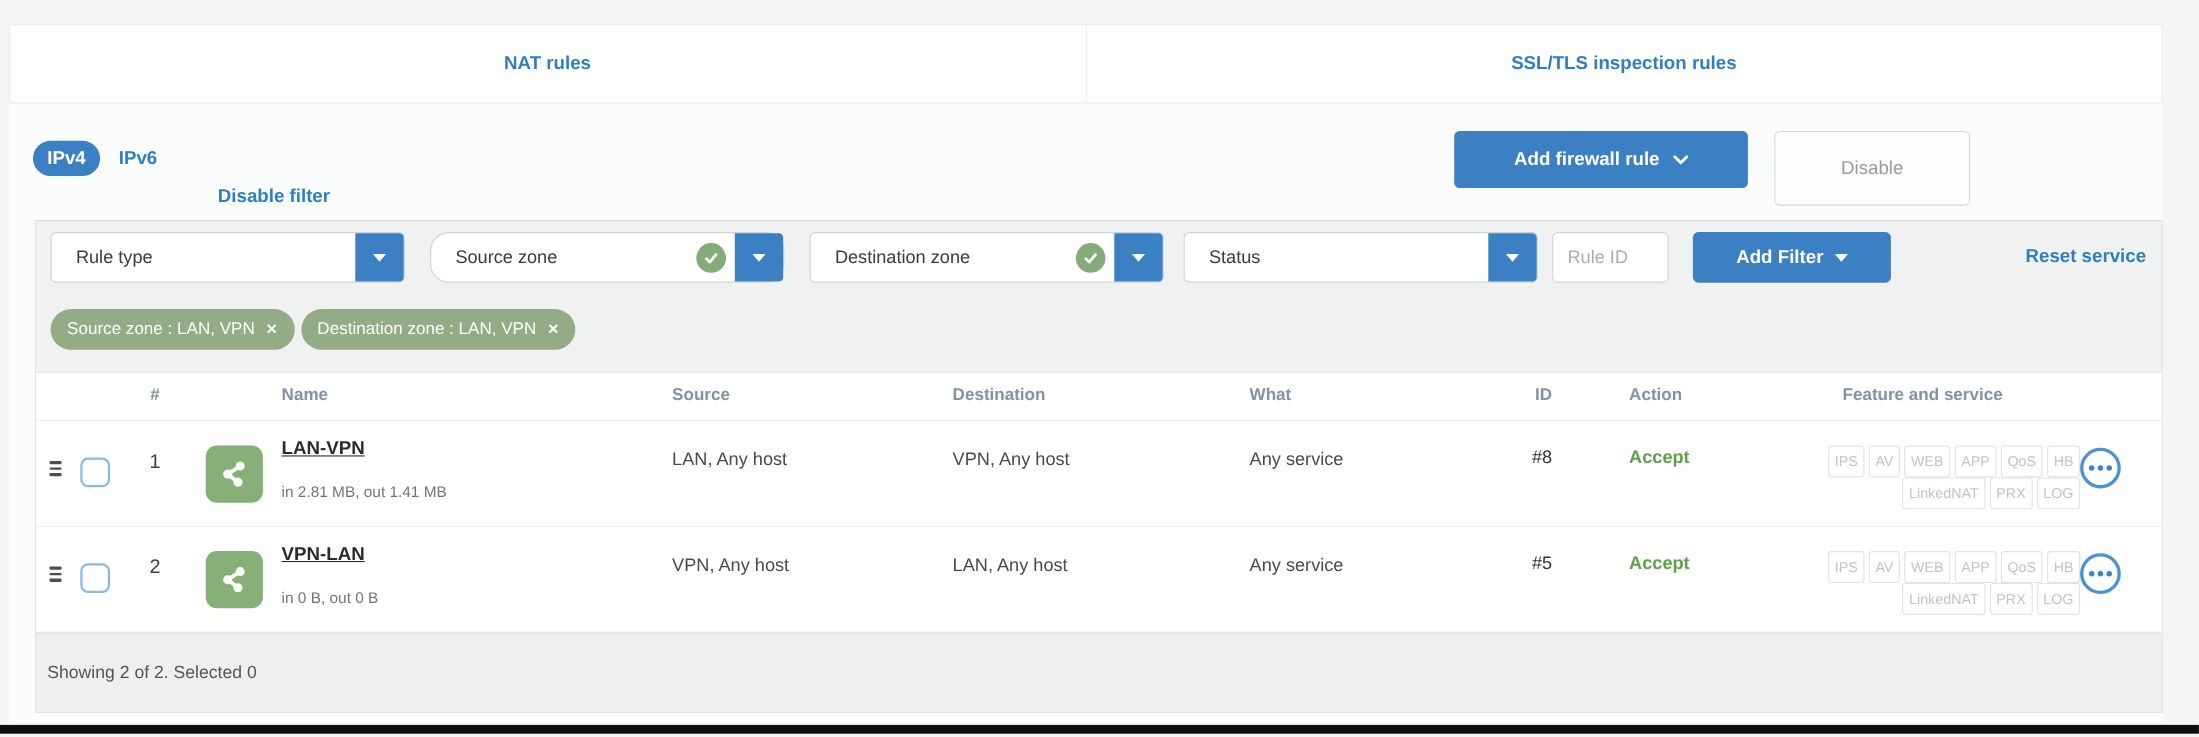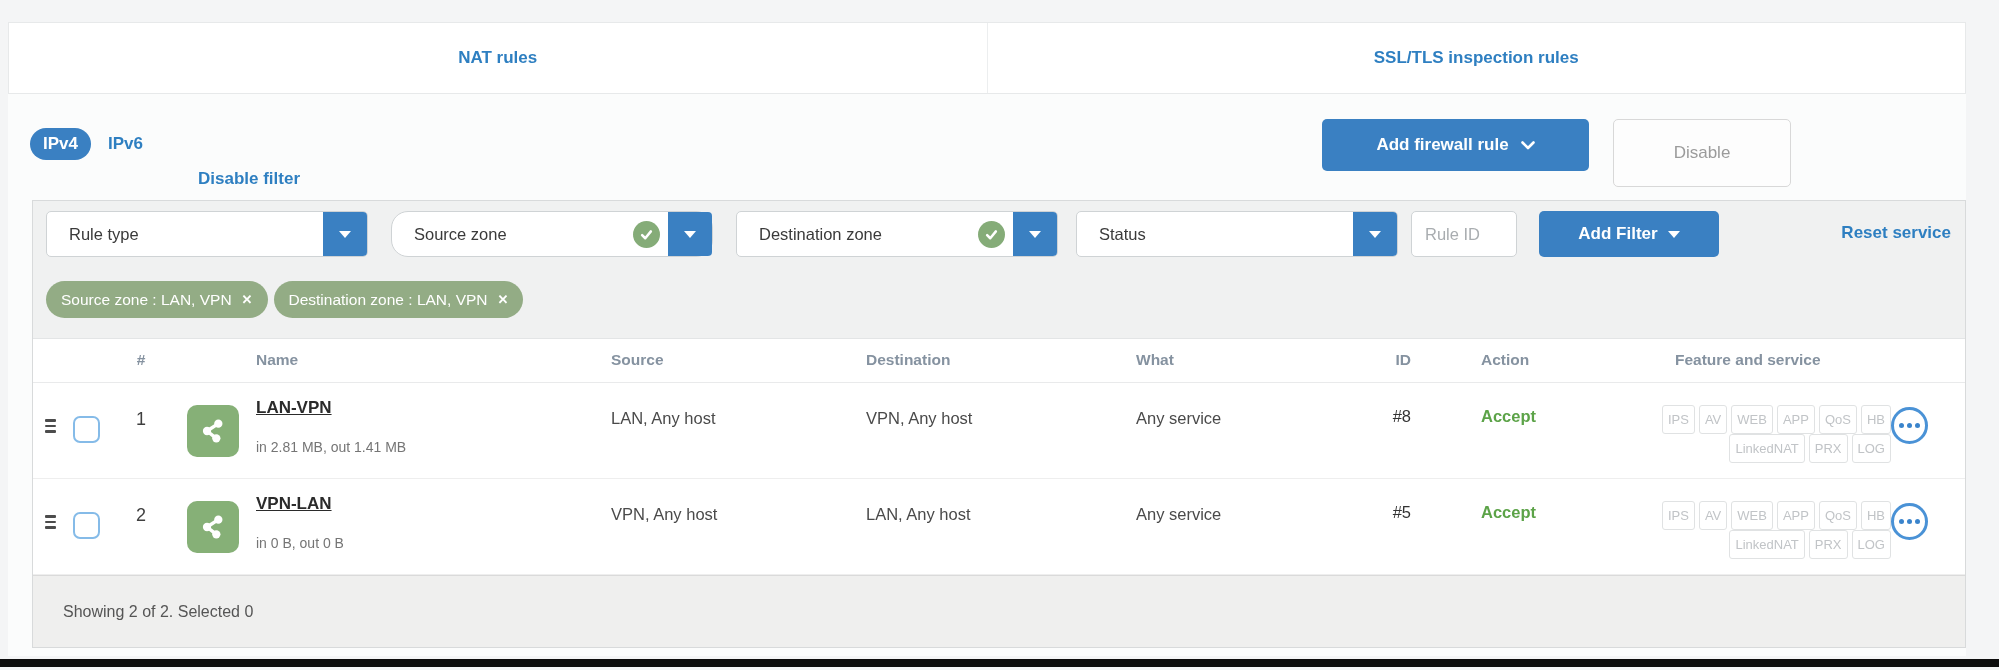--- a/index.html
+++ b/index.html
@@ -132,21 +132,21 @@
   }
   .c-more {
     position:absolute; left:1858px; top:24px; width:37px; height:37px; border-radius:50%;
     border:3.5px solid #4a92d6; background:#fff; display:flex; align-items:center;
     justify-content:center; gap:2.5px; cursor:pointer;
   }
   .c-more i { display:block; width:5.5px; height:5.5px; border-radius:50%; background:#3a84cc; }
 
   .tfoot {
     position:absolute; left:0; bottom:0; width:100%; height:72px; background:#efefee;
-    border-top:1px solid #dadada; display:flex; align-items:center; padding-left:30px;
+    border-top:1px solid #dadada; display:flex; align-items:center; padding-left:10px;
     font-size:16px; color:#555;
   }
 
   .bottom-edge { position:absolute; left:0; top:659px; width:1999px; height:8px; background:#0d0d0d; }
 
   .th-num { left:84px; width:48px; text-align:center; }
   .th-name { left:223px; } .th-src { left:578px; } .th-dst { left:833px; }
   .th-what { left:1103px; } .th-id { left:1290px; width:88px; text-align:right; }
   .th-action { left:1448px; } .th-feature { left:1606px;margin-left:36px; }
 </style>

